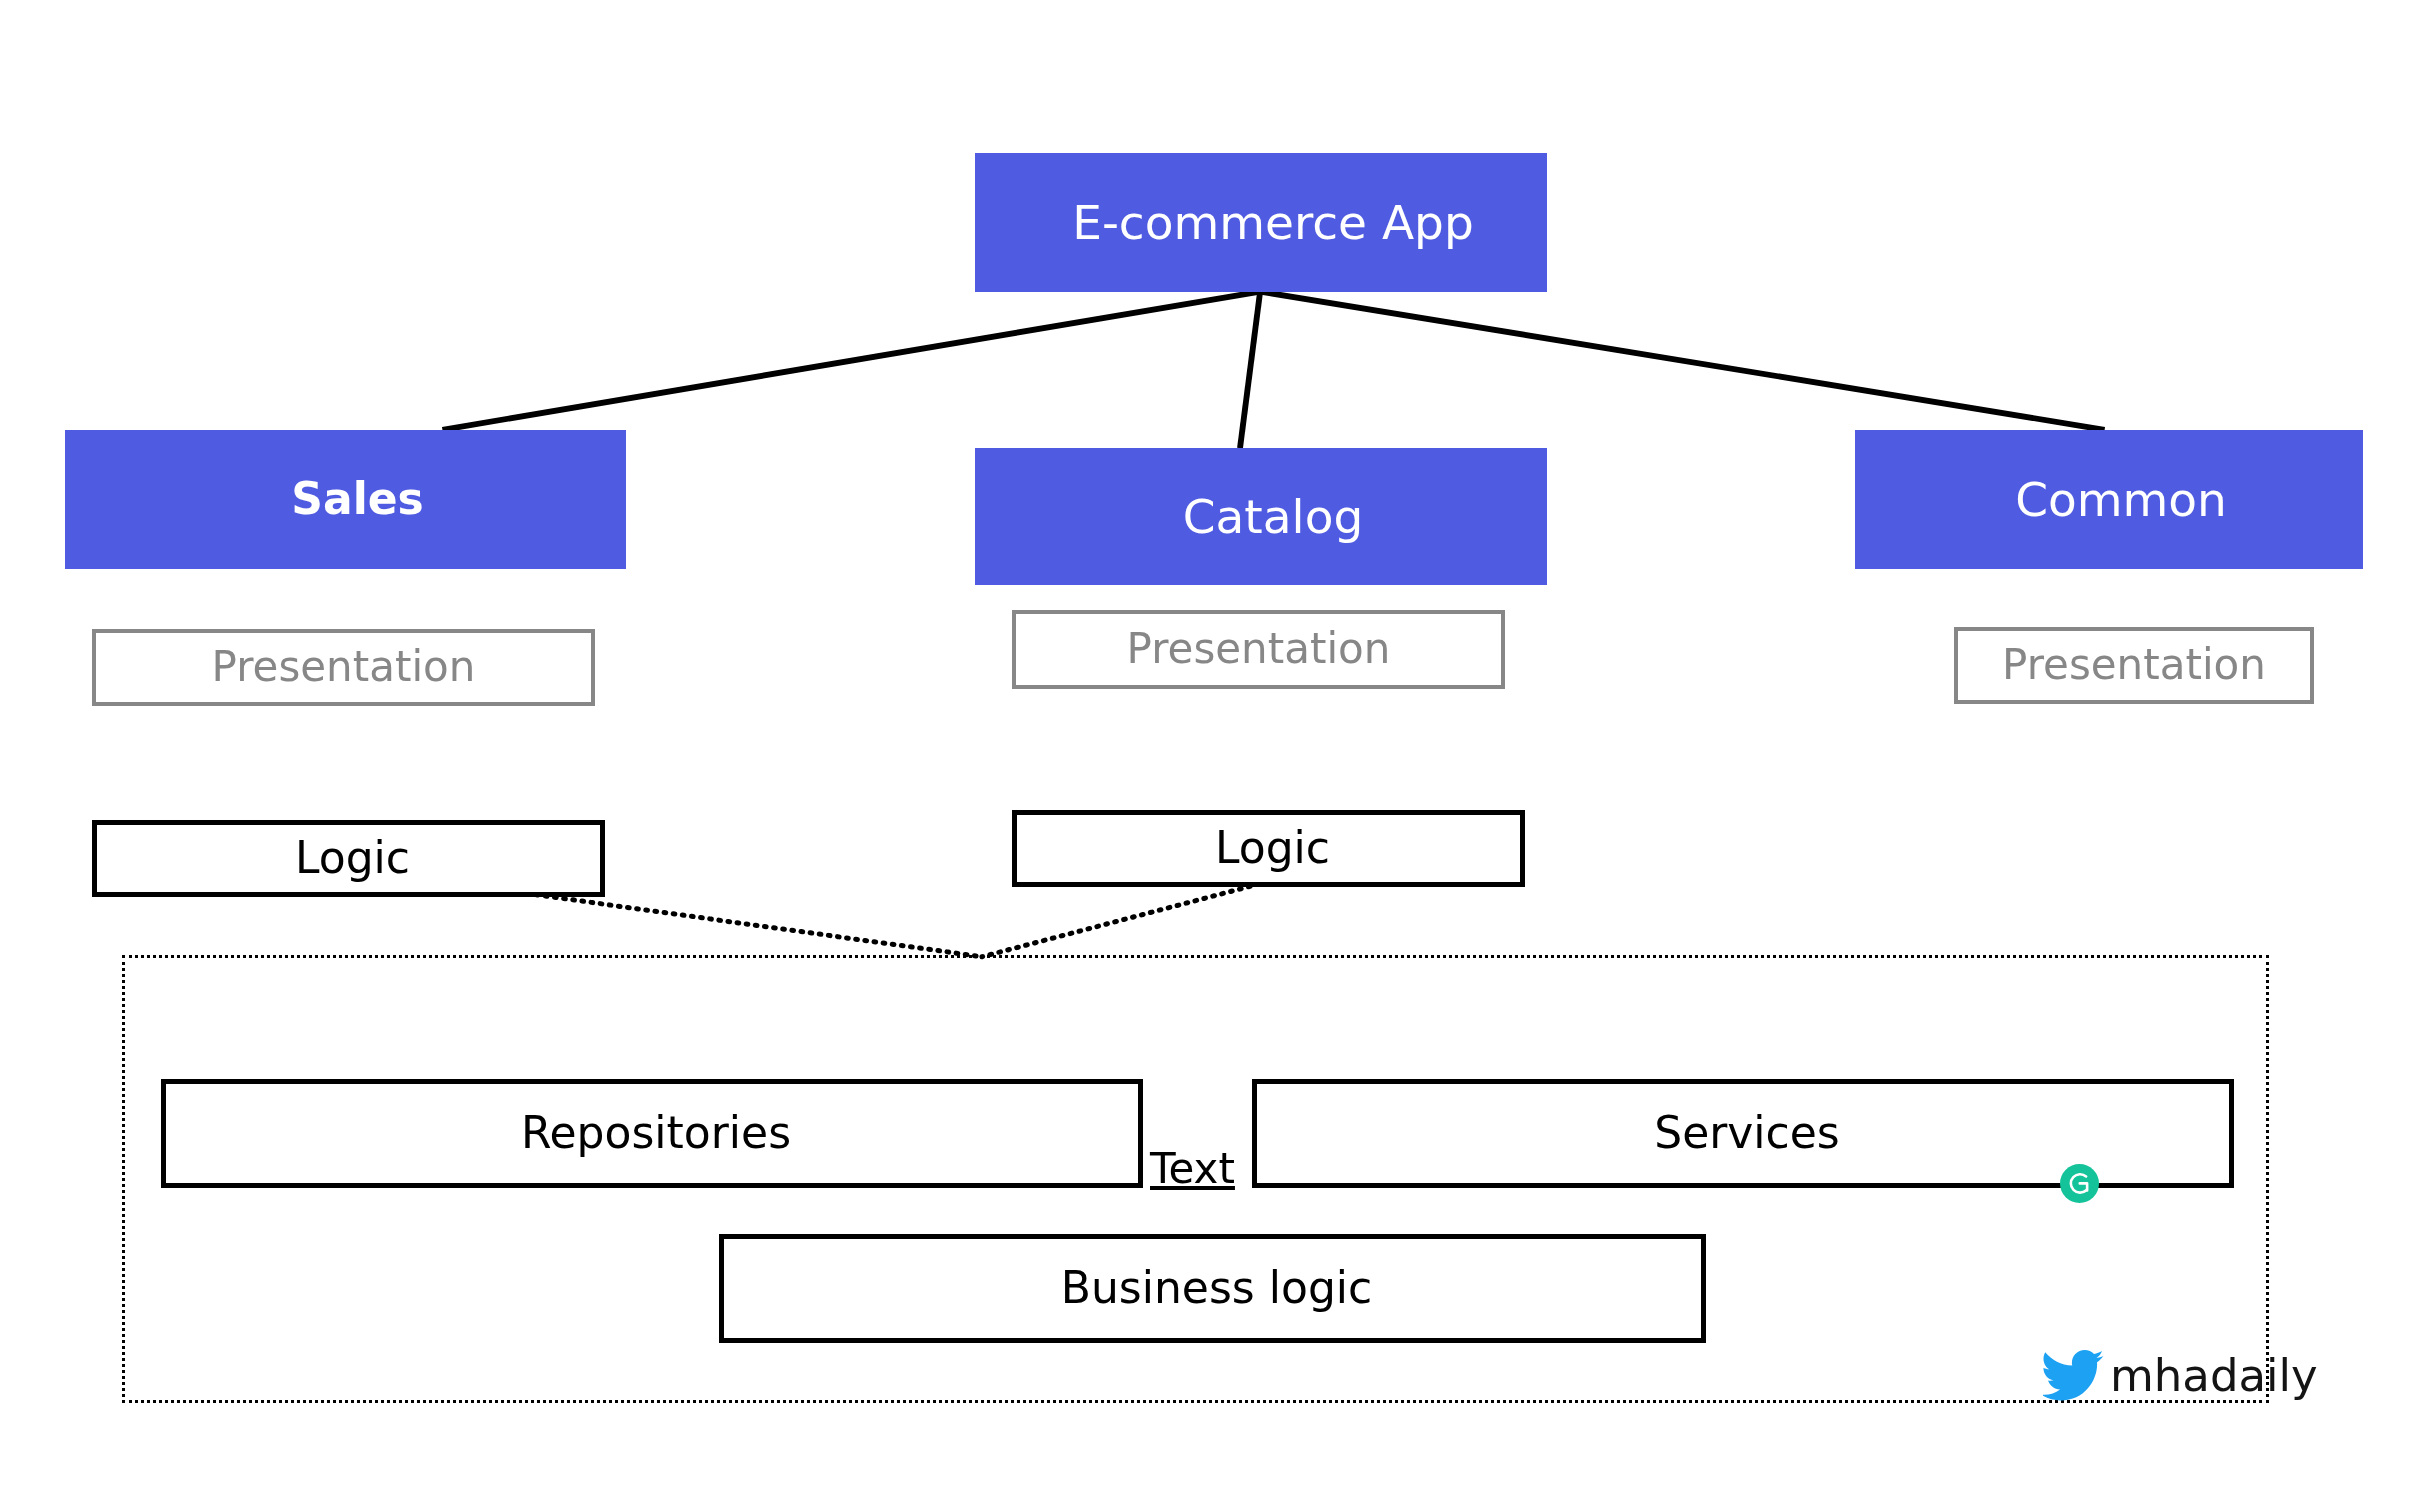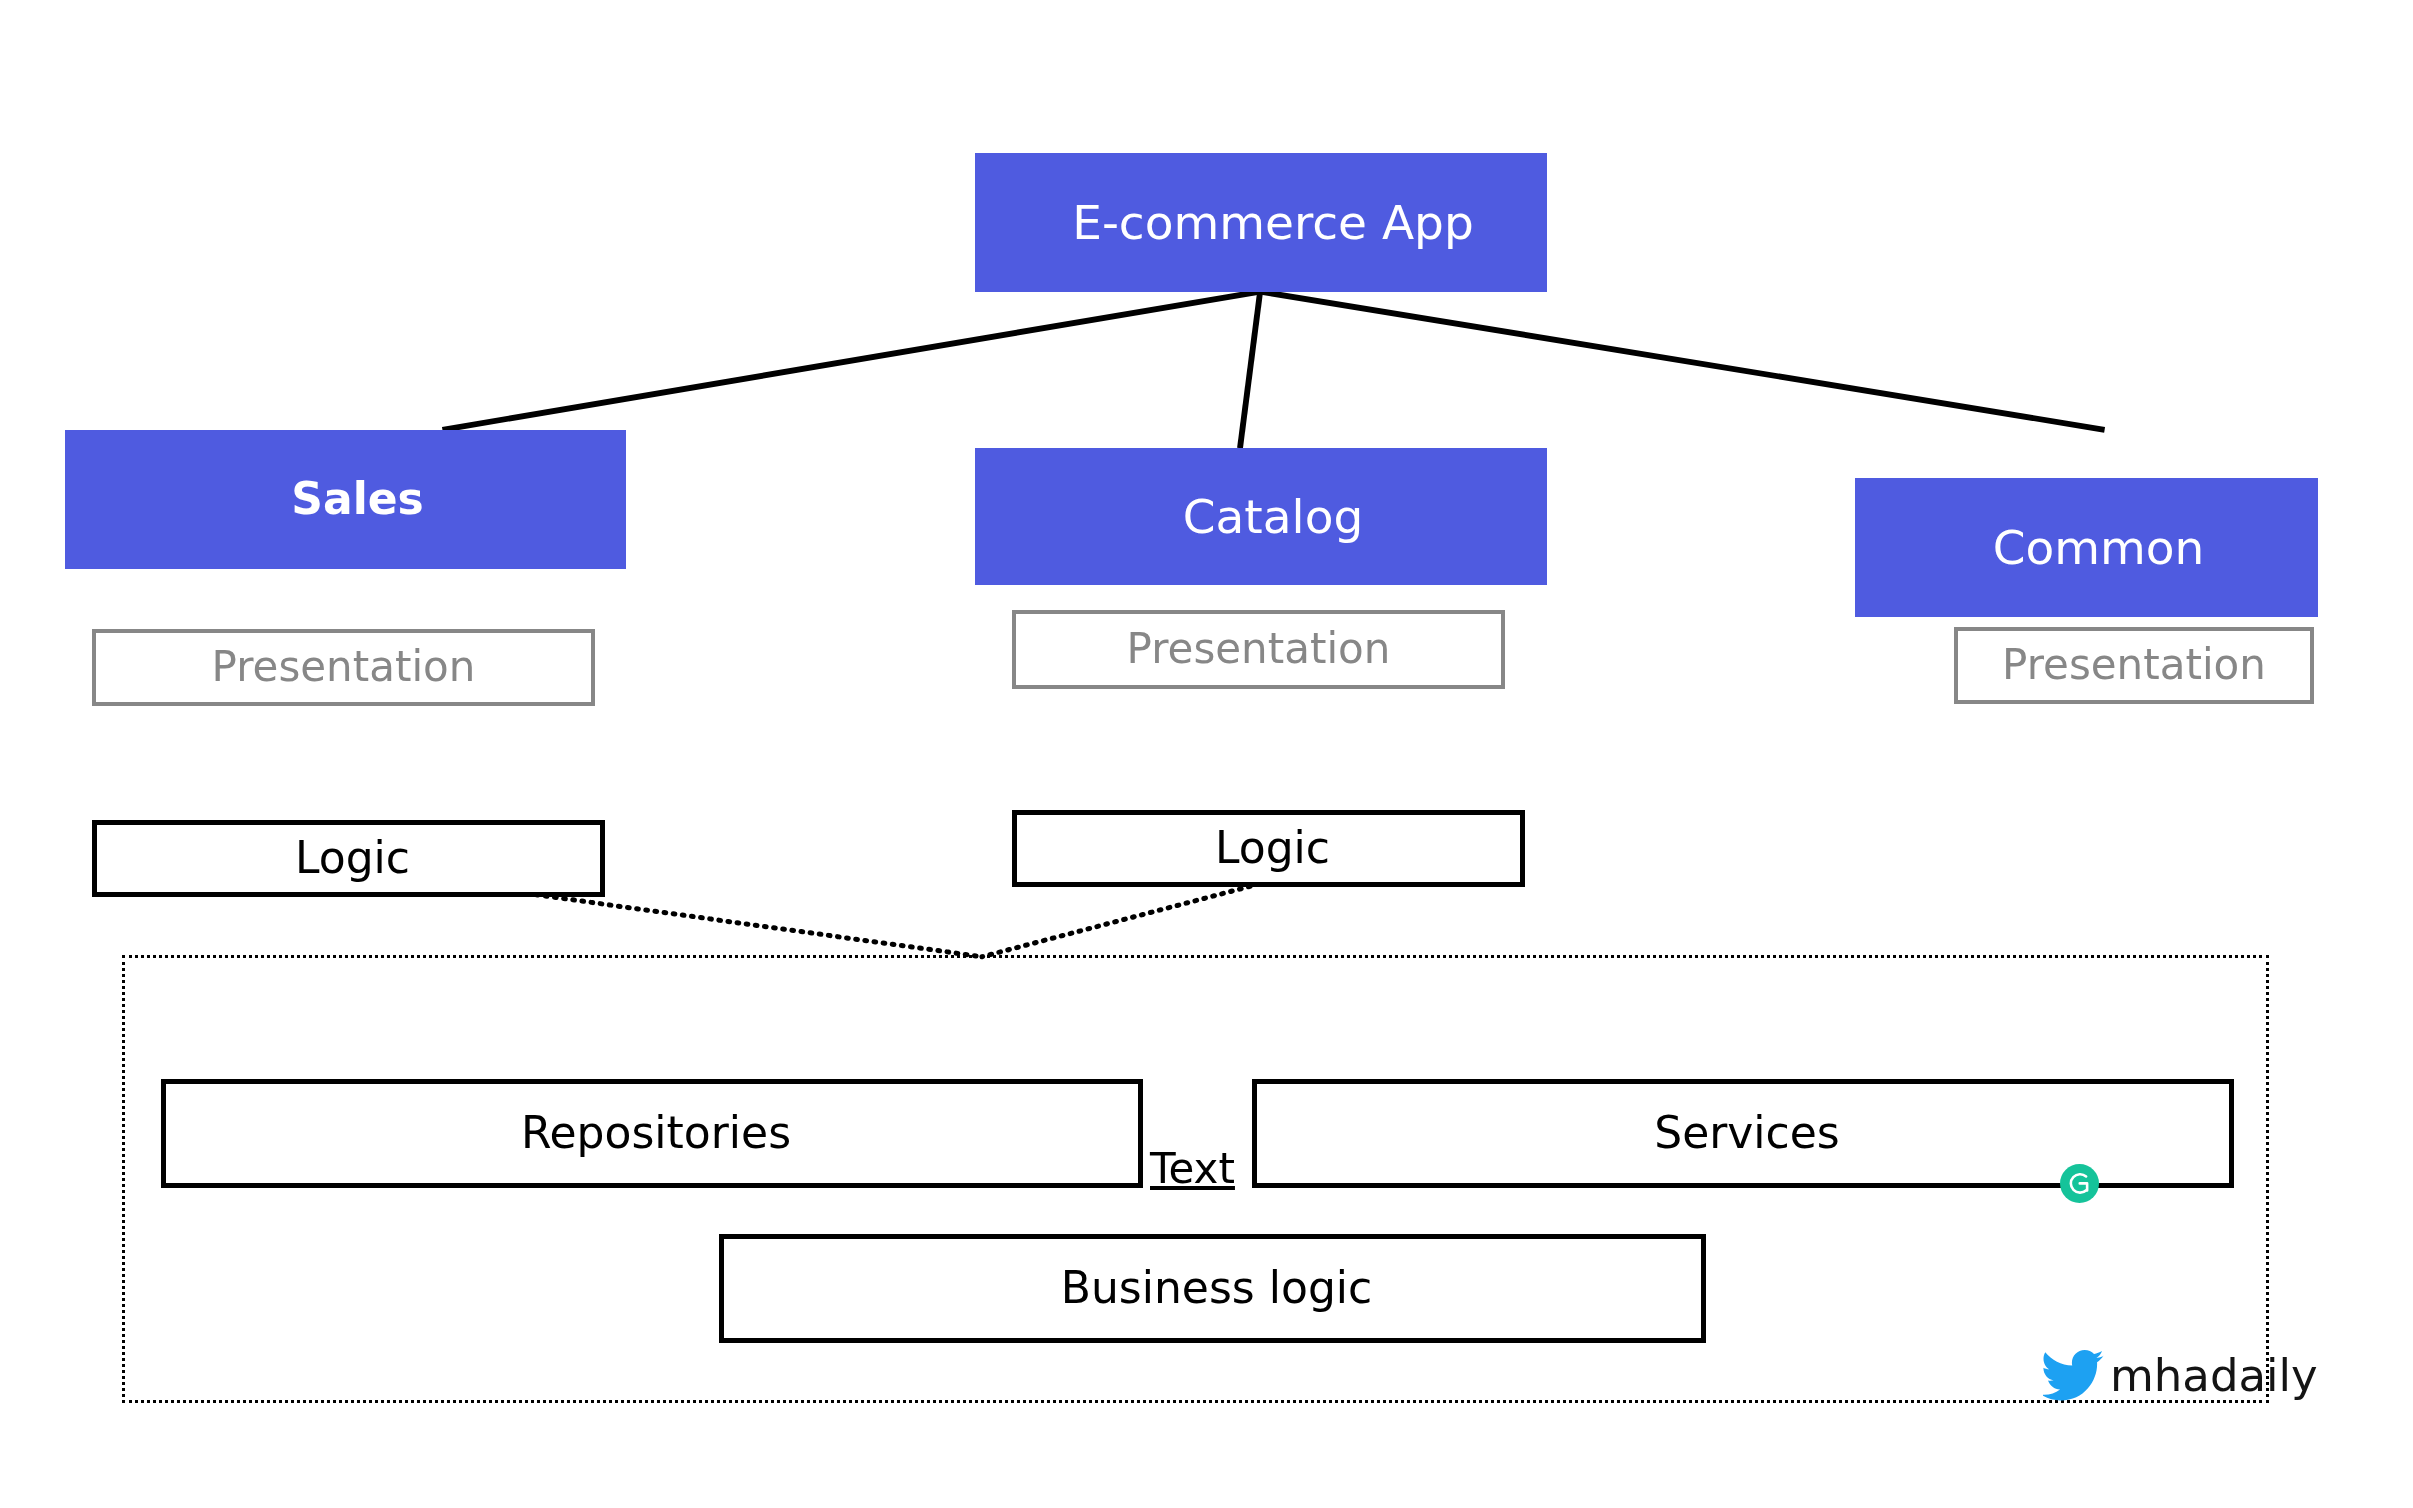--- a/index.html
+++ b/index.html
@@ -141,21 +141,21 @@
   </div>
 
   <div class="node module bold" style="left:65px; top:430px; width:561px; height:139px;text-align:center;">
     <span>Sales</span>
   </div>
 
   <div class="node module" style="left:975px; top:448px; width:572px; height:137px;">
     <span>Catalog</span>
   </div>
 
-  <div class="node module" style="left:1855px; top:430px; width:463px; height:139px;margin-top:48px;">
+  <div class="node module" style="left:1855px; top:430px; width:508px; height:139px;">
     <span>Common</span>
   </div>
 
   <div class="node layer-grey" style="left:92px; top:629px; width:503px; height:77px;">
     <span>Presentation</span>
   </div>
 
   <div class="node layer-grey" style="left:1012px; top:610px; width:493px; height:79px;">
     <span>Presentation</span>
   </div>

